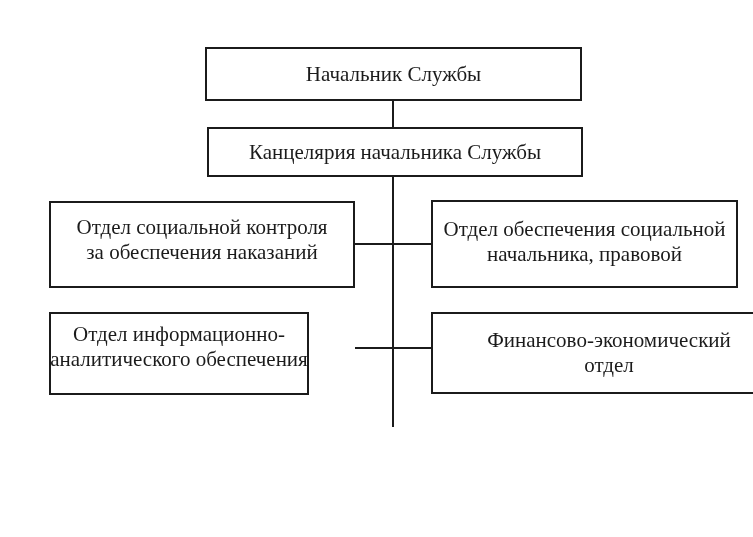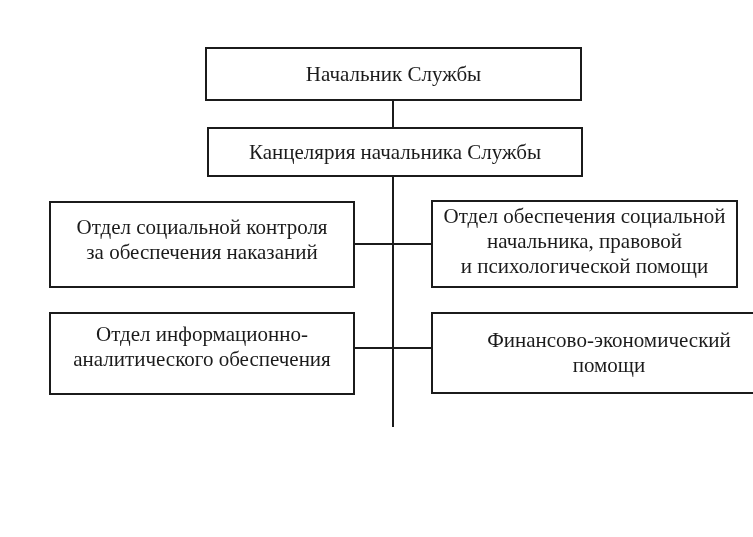--- a/index.html
+++ b/index.html
@@ -29,21 +29,21 @@
     font-size: 21px;
     line-height: 25px;
   }
   .node span { display: block; white-space: nowrap; }
 
   
   .node-chief       { left: 205px; top: 47px;  width: 377px; height: 54px; }
   .node-deputy      { left: 207px; top: 127px; width: 376px; height: 50px; }
   .node-control     { left: 49px;  top: 201px; width: 306px; height: 87px; padding-bottom: 10px; }
   .node-social      { left: 431px; top: 200px; width: 307px; height: 88px; padding-bottom: 5px; }
-  .node-info        { left: 49px;  top: 312px; width: 306px; height: 83px; padding-bottom: 14px; }
+  .node-info        { left: 49px;  top: 312px; width: 260px; height: 83px; padding-bottom: 14px; }
   .node-finance     { left: 431px; top: 312px; width: 356px; height: 82px; }
   .node-chancellery { left: 238px; top: 427px; width: 308px; height: 55px; }
 
   .connector {
     position: absolute;
     background: #1b1b1b;
   }
   .conn-chief-deputy { left: 392px; top: 101px; width: 2px;  height: 26px; }
   .conn-trunk        { left: 392px; top: 177px; width: 2px;  height: 250px; }
   .conn-row1         { left: 355px; top: 243px; width: 76px; height: 2px; }
@@ -68,27 +68,26 @@
   </div>
 
   <div class="node node-control">
     <span>Отдел социальной контроля</span>
     <span>за обеспечения наказаний</span>
   </div>
 
   <div class="node node-social">
     <span>Отдел обеспечения социальной</span>
     <span>начальника, правовой</span>
-    <span>и психологической помощи</span>
   </div>
 
   <div class="node node-info">
     <span>Отдел информационно-</span>
     <span>аналитического обеспечения</span>
   </div>
 
   <div class="node node-finance">
     <span>Финансово-экономический</span>
-    <span>помощи</span>
+    <span>отдел</span>
   </div>
 
 
 </div>
 
 </body></html>

